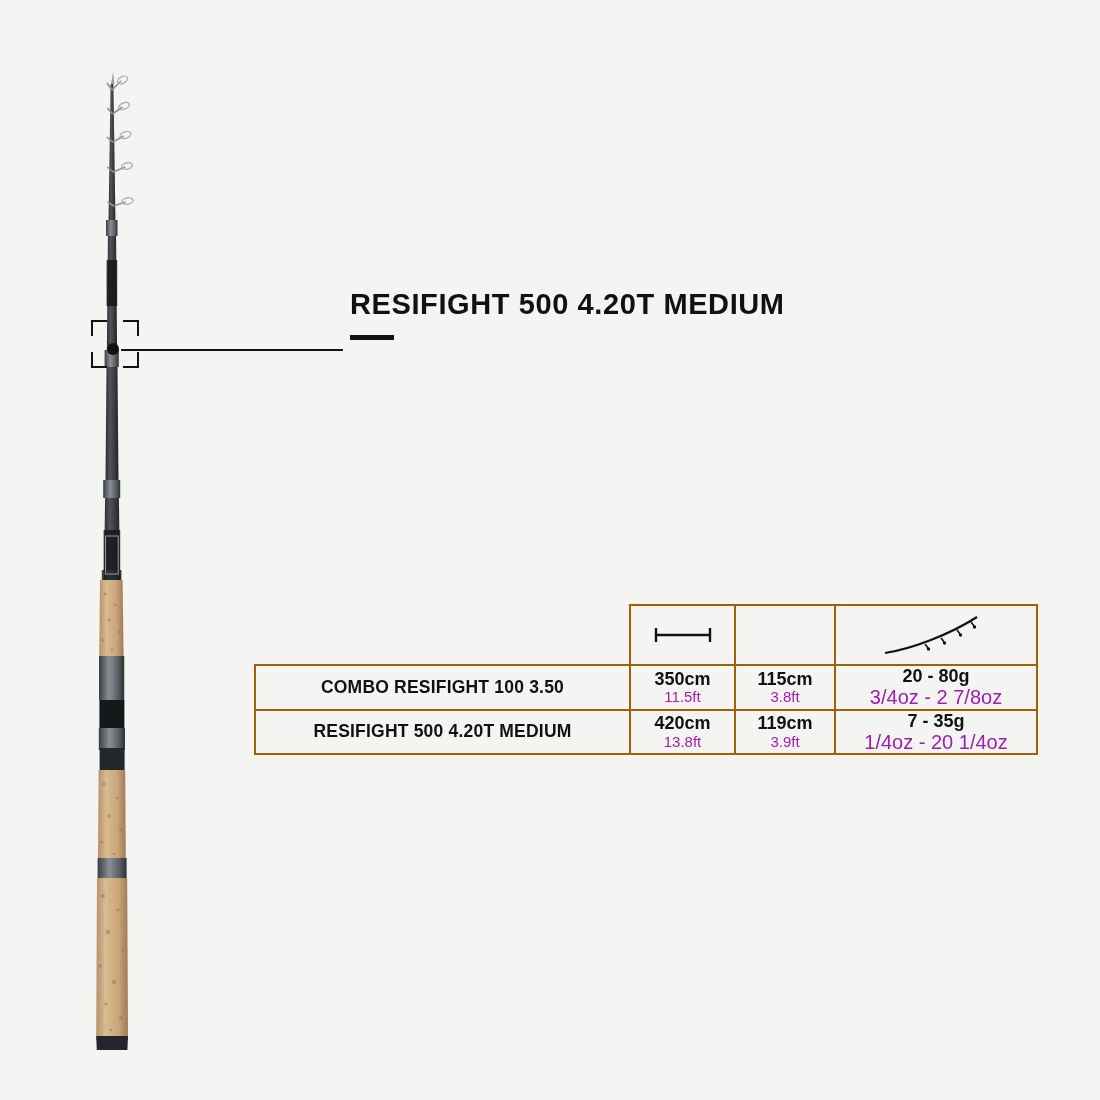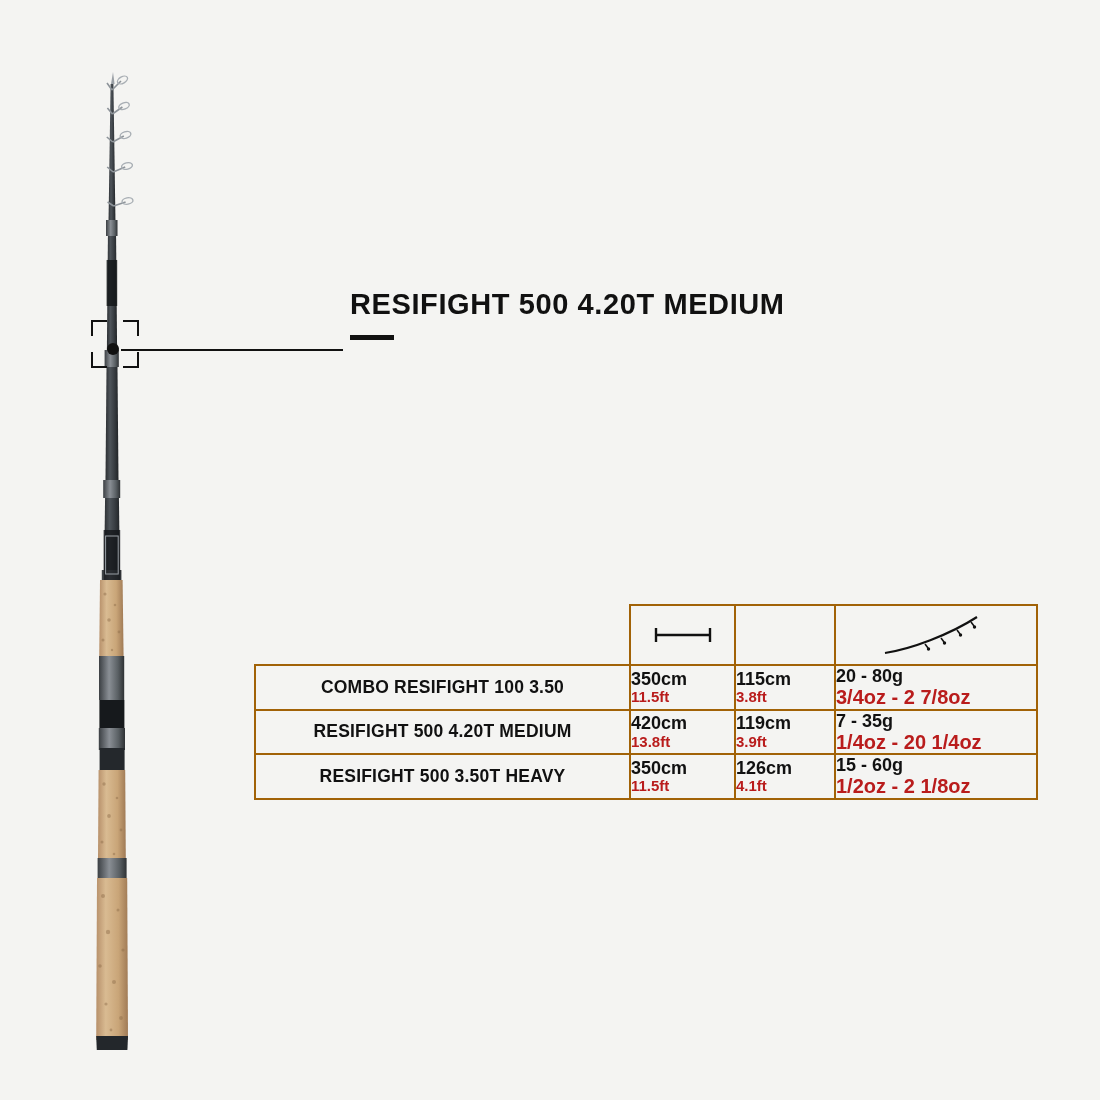--- a/index.html
+++ b/index.html
@@ -111,34 +111,35 @@
 
   .name-cell {
     text-align: center;
     font-size: 17.5px;
     font-weight: 700;
     letter-spacing: 0.2px;
     padding: 8px 6px;
     color: #111;
   }
   .val-cell {
+    text-align: center;
     padding: 9px 4px;
     line-height: 1.12;
   }
   .val-main {
     display: block;
     font-size: 18px;
     font-weight: 700;
     color: #111;
   }
   .val-sub {
     display: block;
     font-size: 15px;
-    font-weight: 700;
-    color: #b91c1c;
+    font-weight: 400;
+    color: #a21caf;
   }
   .val-cell.wide .val-sub { font-size: 20px; }
 </style>
 </head>
 <body>
 
 <div class="canvas">
 
   <div class="rod-wrap">
     <svg class="rod-svg" width="120" height="990" viewBox="0 0 120 990" xmlns="http://www.w3.org/2000/svg">
@@ -315,31 +316,16 @@
         </td>
         <td class="val-cell">
           <span class="val-main">119cm</span>
           <span class="val-sub">3.9ft</span>
         </td>
         <td class="val-cell wide">
           <span class="val-main">7 - 35g</span>
           <span class="val-sub">1/4oz - 20 1/4oz</span>
         </td>
       </tr>
-      <tr>
-        <td class="name-cell">RESIFIGHT 500 3.50T HEAVY</td>
-        <td class="val-cell">
-          <span class="val-main">350cm</span>
-          <span class="val-sub">11.5ft</span>
-        </td>
-        <td class="val-cell">
-          <span class="val-main">126cm</span>
-          <span class="val-sub">4.1ft</span>
-        </td>
-        <td class="val-cell wide">
-          <span class="val-main">15 - 60g</span>
-          <span class="val-sub">1/2oz - 2 1/8oz</span>
-        </td>
-      </tr>
     </tbody>
   </table>
 
 </div>
 
 </body></html>

